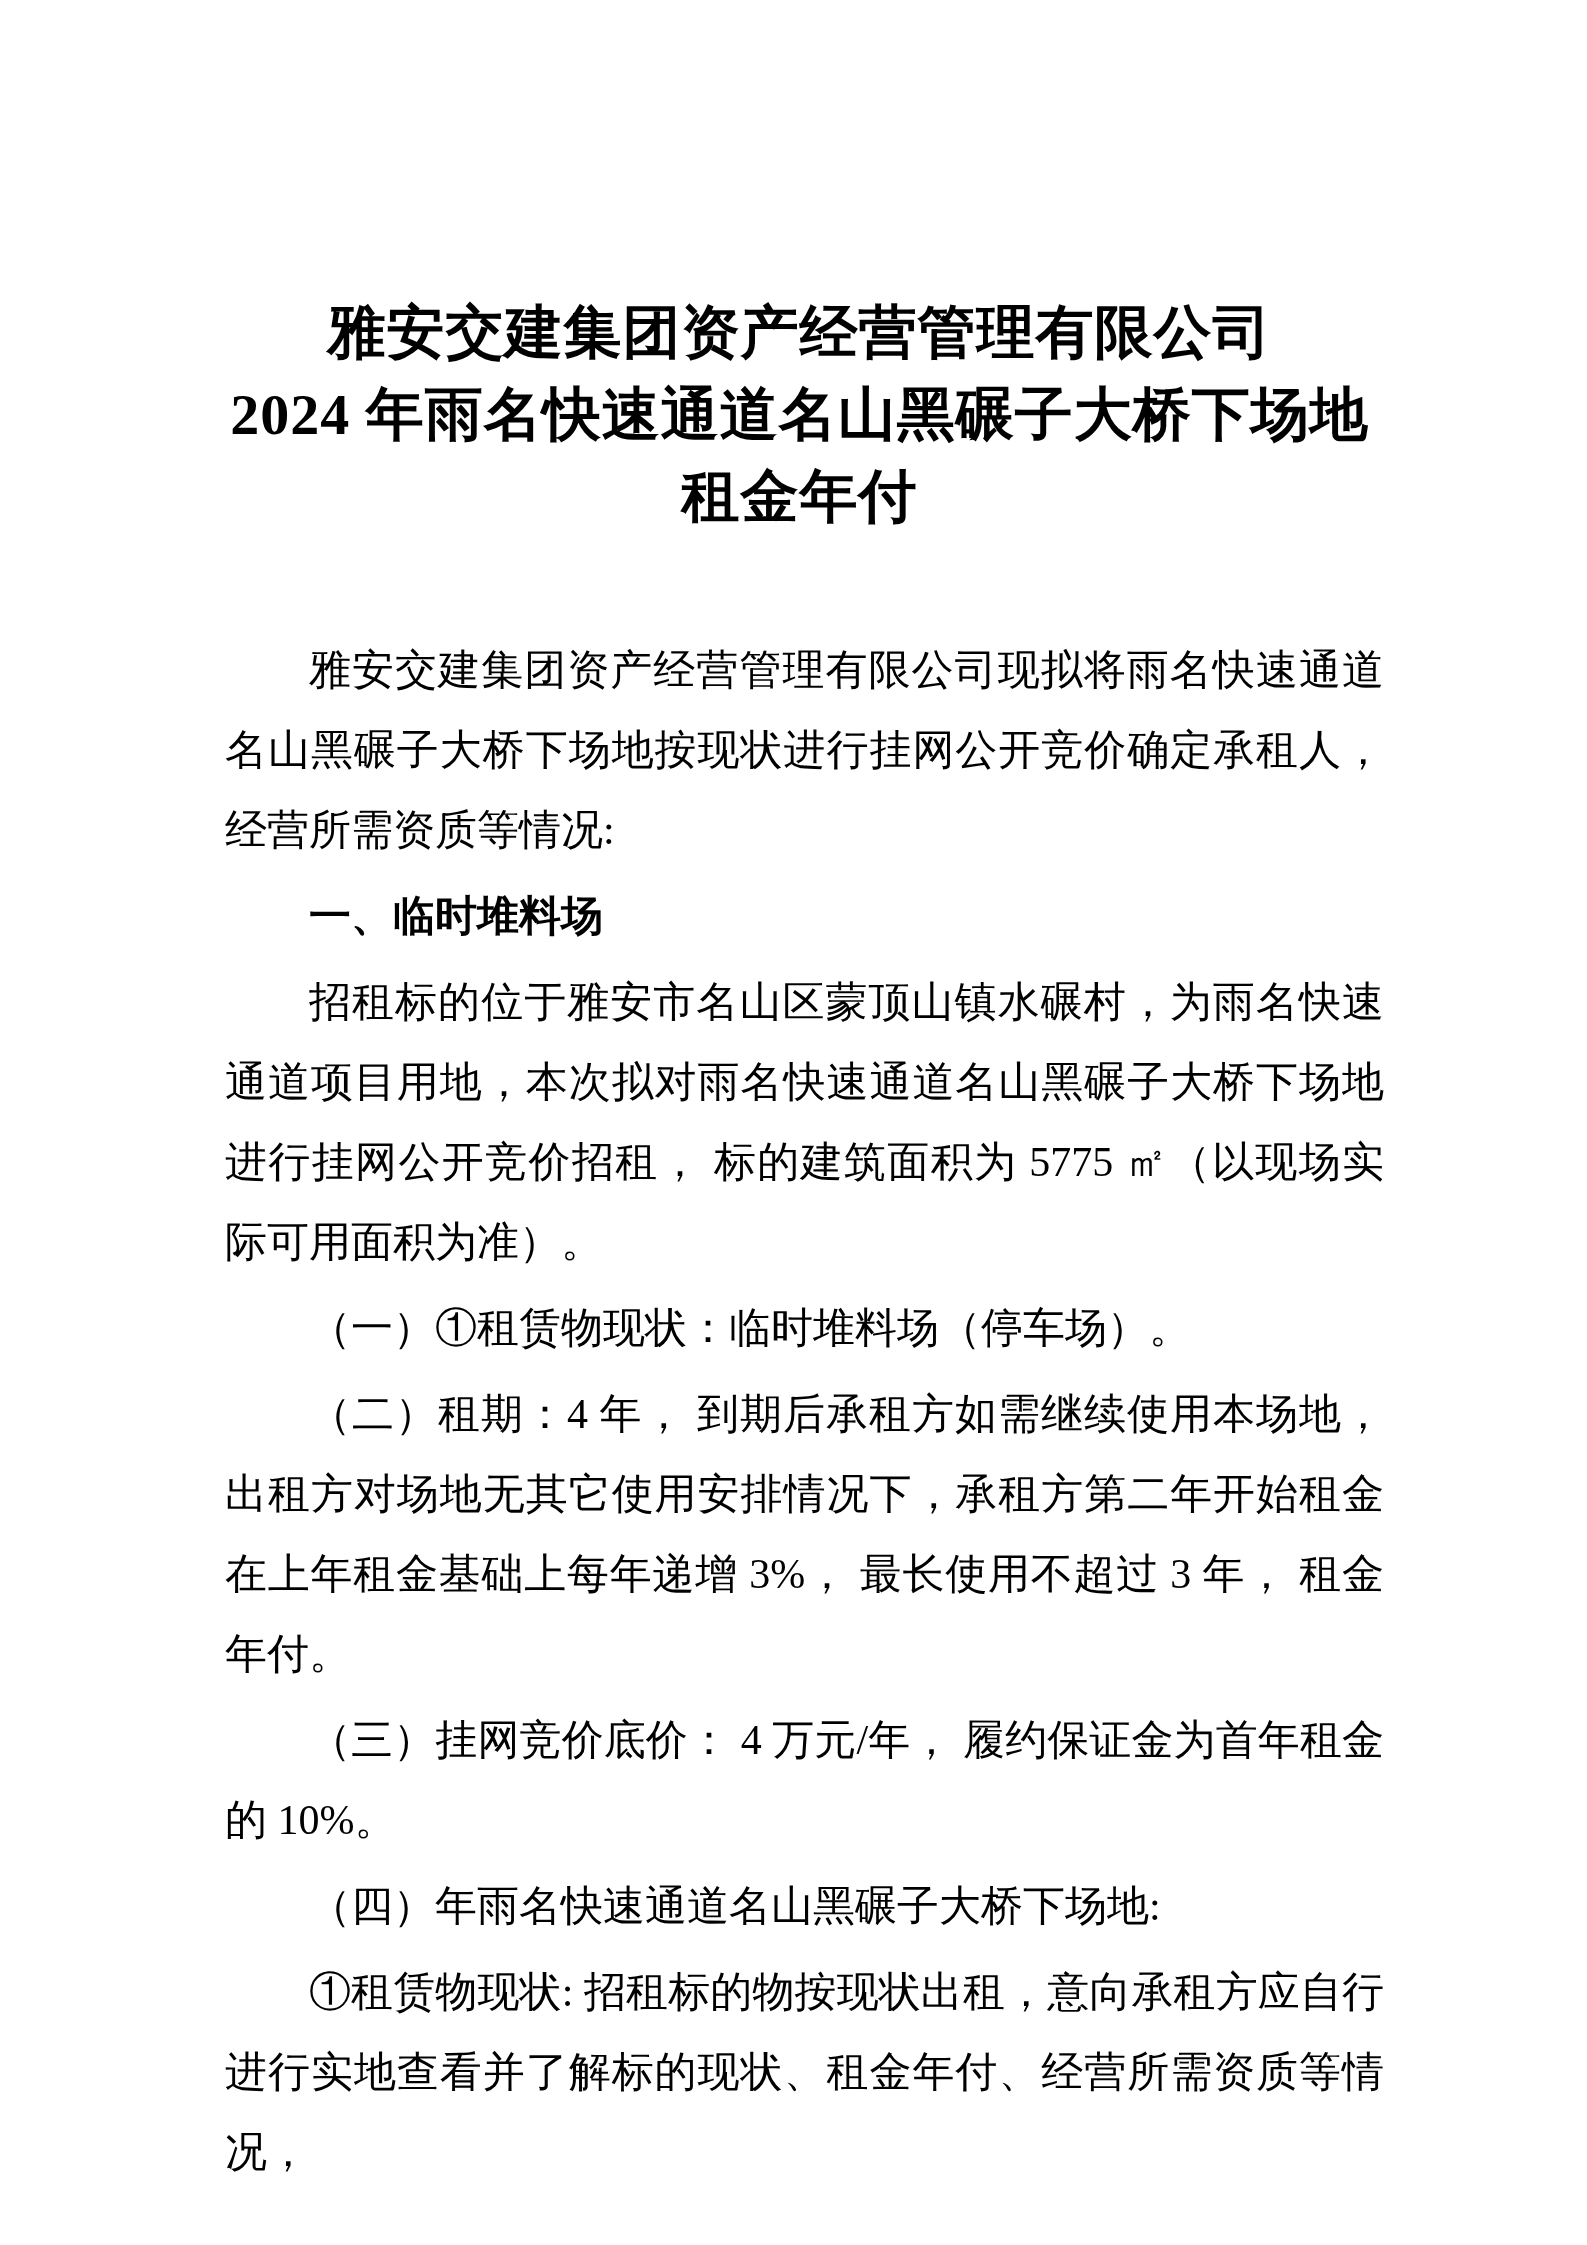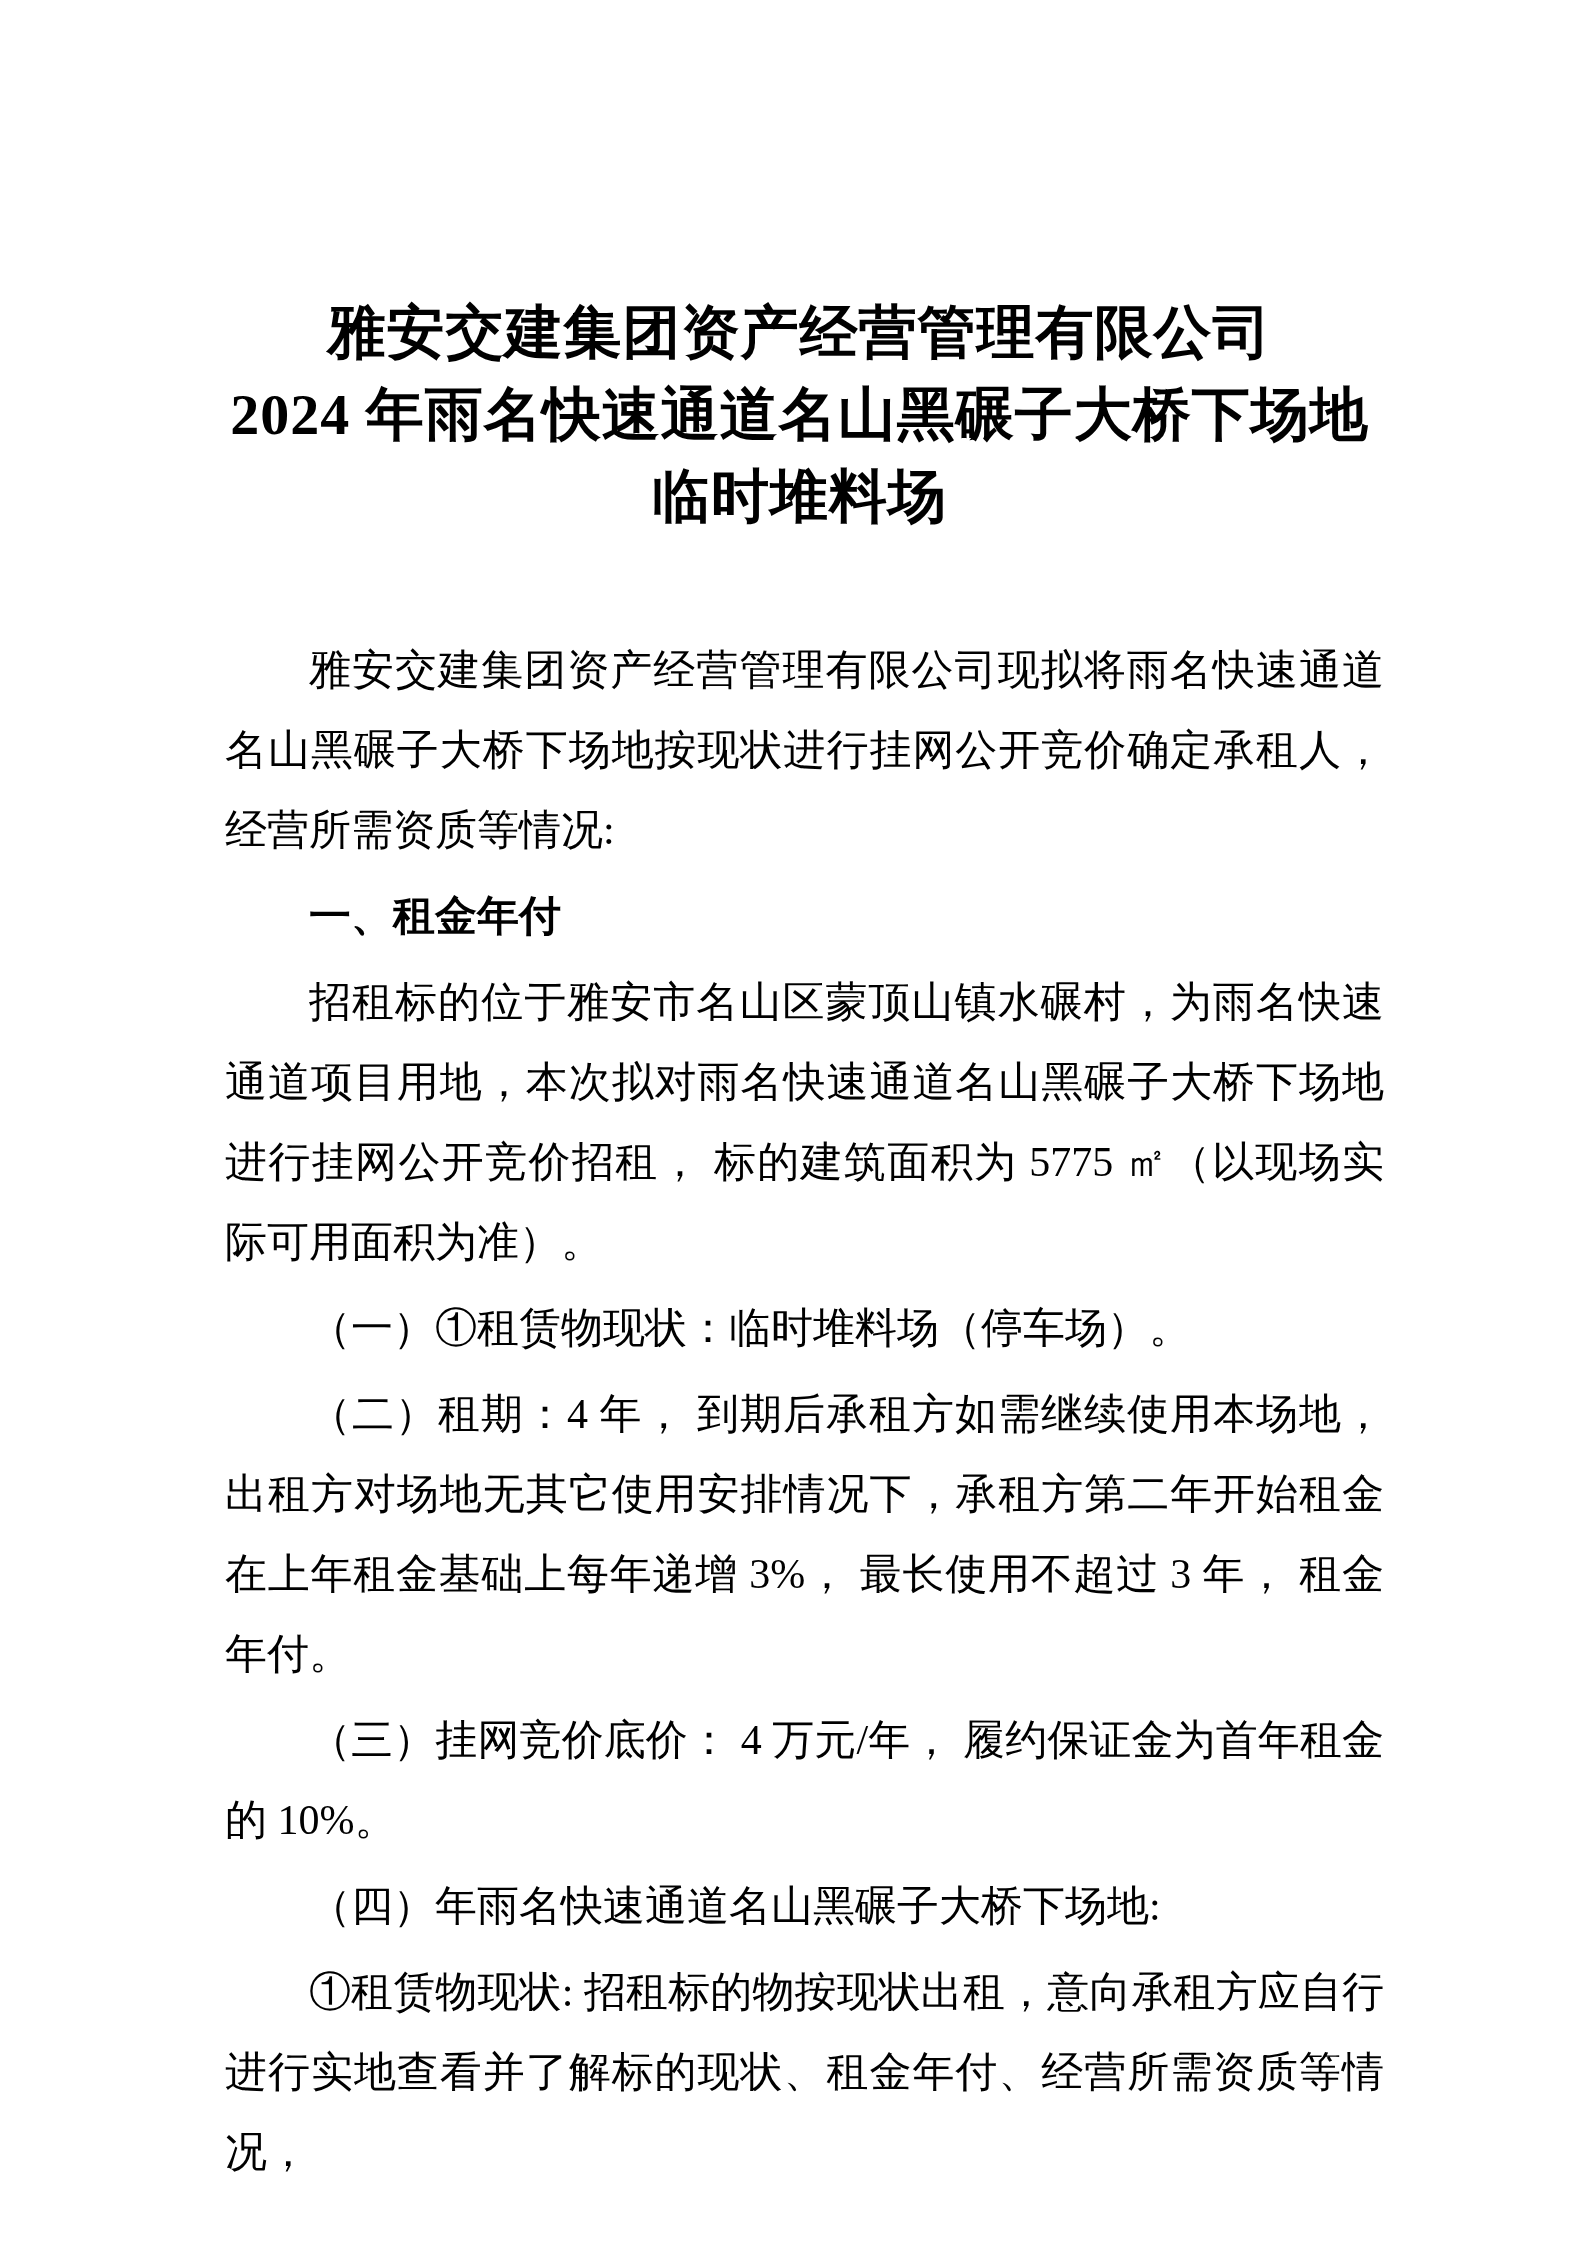--- a/index.html
+++ b/index.html
@@ -50,26 +50,26 @@
   }
 </style>
 </head>
 <body>
 
 <div class="page">
 
   <div class="title-block">
     <div>雅安交建集团资产经营管理有限公司</div>
     <div>2024 年雨名快速通道名山黑碾子大桥下场地</div>
-    <div>临时堆料场</div>
+    <div>租金年付</div>
   </div>
 
   <div class="body-block">
     <p class="body-para">雅安交建集团资产经营管理有限公司现拟将雨名快速通道名山黑碾子大桥下场地按现状进行挂网公开竞价确定承租人，经营所需资质等情况:</p>
-    <p class="section-heading">一、租金年付</p>
+    <p class="section-heading">一、临时堆料场</p>
     <p class="body-para">招租标的位于雅安市名山区蒙顶山镇水碾村，为雨名快速通道项目用地，本次拟对雨名快速通道名山黑碾子大桥下场地进行挂网公开竞价招租， 标的建筑面积为 5775 ㎡（以现场实际可用面积为准）。</p>
     <p class="body-para">（一）①租赁物现状：临时堆料场（停车场）。</p>
     <p class="body-para">（二）租期：4 年， 到期后承租方如需继续使用本场地，出租方对场地无其它使用安排情况下，承租方第二年开始租金在上年租金基础上每年递增 3%， 最长使用不超过 3 年， 租金年付。</p>
     <p class="body-para">（三）挂网竞价底价： 4 万元/年， 履约保证金为首年租金的 10%。</p>
     <p class="body-para">（四）年雨名快速通道名山黑碾子大桥下场地:</p>
     <p class="body-para">①租赁物现状: 招租标的物按现状出租，意向承租方应自行进行实地查看并了解标的现状、租金年付、经营所需资质等情况，</p>
   </div>
 
 </div>
 

